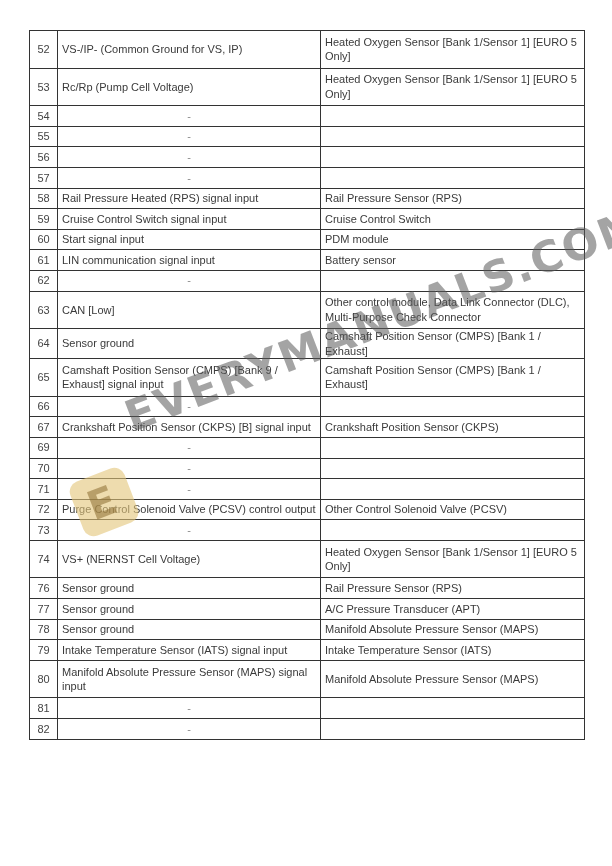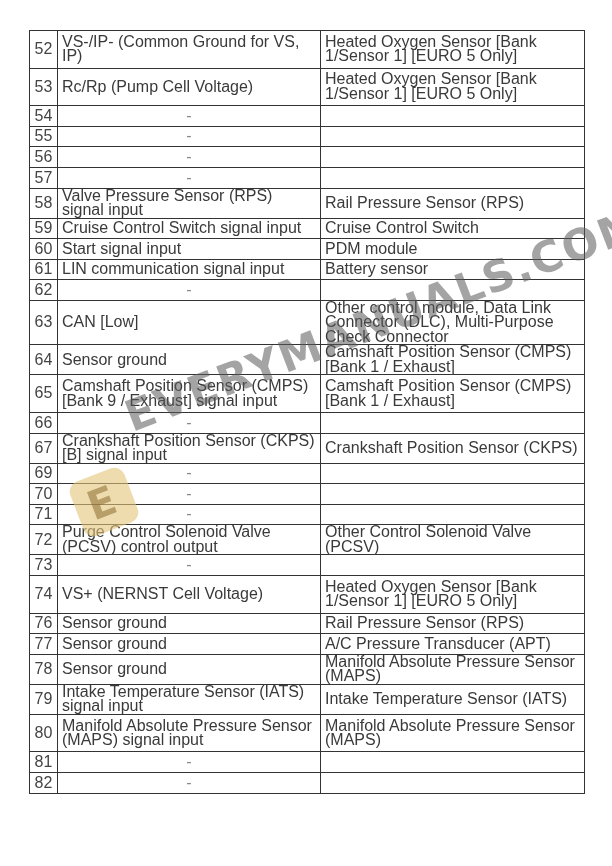--- a/index.html
+++ b/index.html
@@ -4,21 +4,21 @@
 <style>
   html, body { margin: 0; padding: 0; }
   body {
     width: 612px; height: 866px; background: #ffffff; position: relative; overflow: hidden;
     font-family: "Liberation Sans", "DejaVu Sans", sans-serif;
     color: #3a3a3a;
   }
   .page { position: absolute; left: 29px; top: 30px; width: 555px; }
   table.pins {
     border-collapse: collapse; width: 555px; table-layout: fixed;
-    font-size: 16px; line-height: 14.5px;
+    font-size: 11px; line-height: 14.5px;
   }
   table.pins td {
     border: 1px solid #333333; padding: 0 4px; vertical-align: middle;
     height: 20.6px; box-sizing: border-box;
   }
   table.pins tr.double td { height: 37.6px; }
   td.num { width: 28px; text-align: center; padding: 0 2px; color: #444; }
   td.desc { width: 263px; }
   td.desc.empty { text-align: center; color: #888; }
   td.conn { width: 264px; }
@@ -71,21 +71,21 @@
           <td class="desc empty">-</td>
           <td class="conn"></td>
         </tr>
         <tr>
           <td class="num">57</td>
           <td class="desc empty">-</td>
           <td class="conn"></td>
         </tr>
         <tr>
           <td class="num">58</td>
-          <td class="desc">Valve Pressure Sensor (RPS) signal input</td>
+          <td class="desc">Rail Pressure Heated (RPS) signal input</td>
           <td class="conn">Rail Pressure Sensor (RPS)</td>
         </tr>
         <tr>
           <td class="num">59</td>
           <td class="desc">Cruise Control Switch signal input</td>
           <td class="conn">Cruise Control Switch</td>
         </tr>
         <tr>
           <td class="num">60</td>
           <td class="desc">Start signal input</td>

